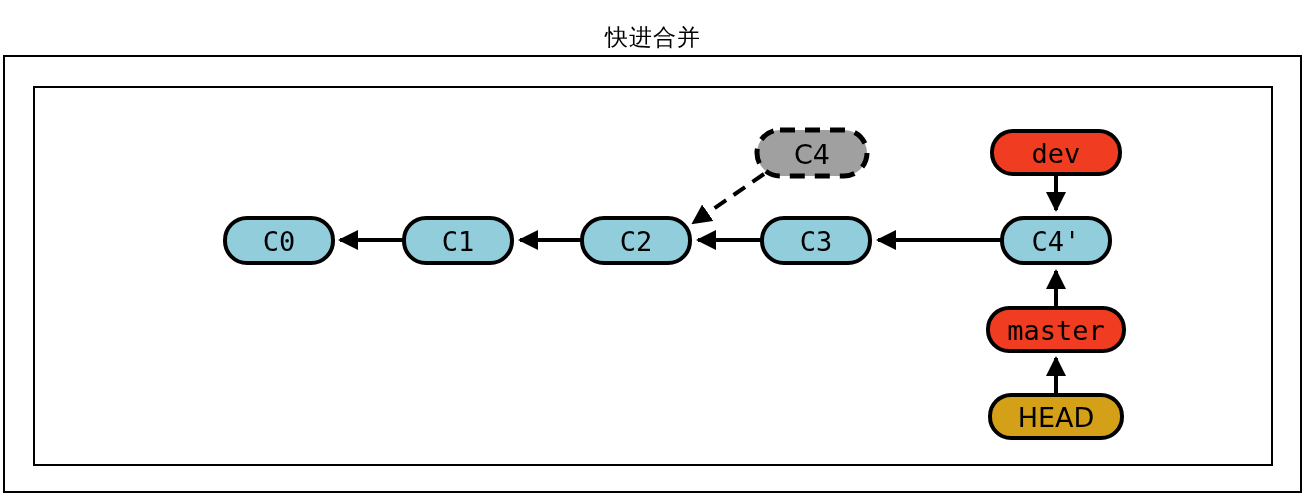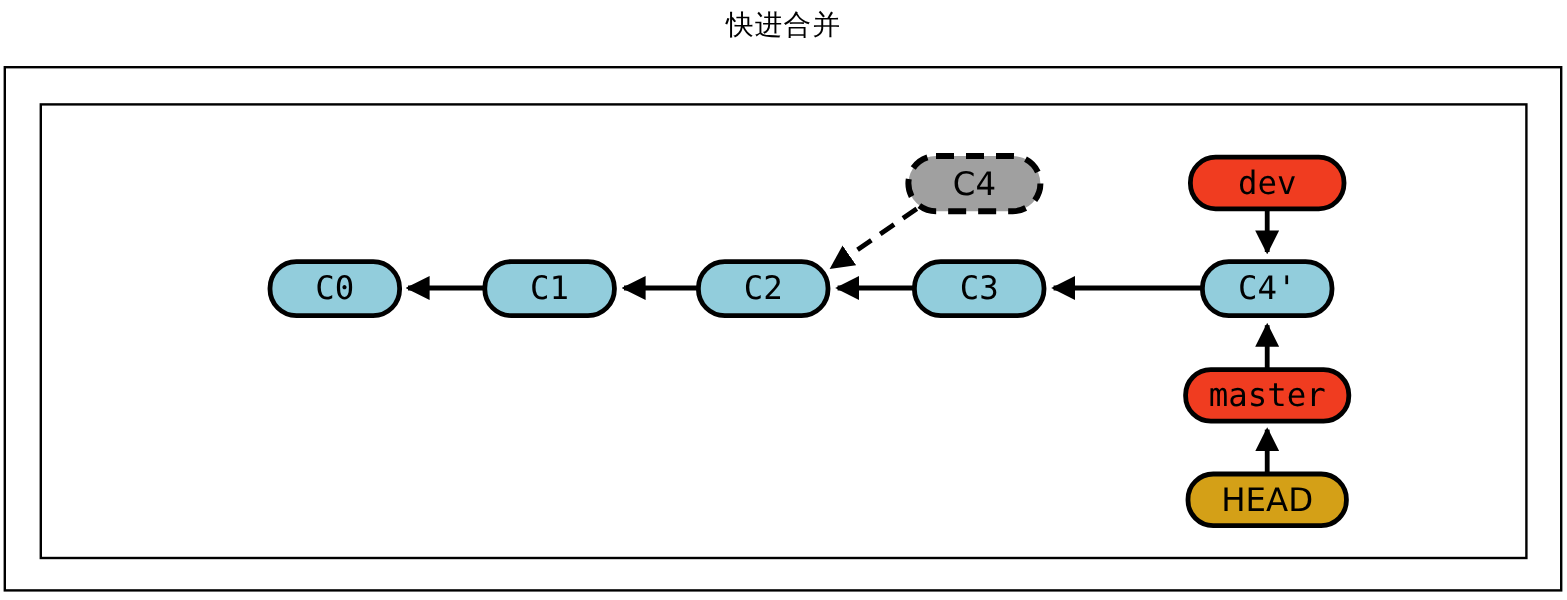--- a/index.html
+++ b/index.html
@@ -15,21 +15,21 @@
   }
   #stage {
     position: relative;
     width: 1306px;
     height: 500px;
     background: #ffffff;
   }
   .title {
     position: absolute;
     left: 0;
-    top: 4px;
+    top: 20px;
     width: 1306px;
     text-align: center;
     font-family: "DejaVu Serif", serif;
     font-size: 23px;
     color: #000000;
     line-height: 34px;
     letter-spacing: 1px;
   }
   .frame-outer {
     position: absolute;

